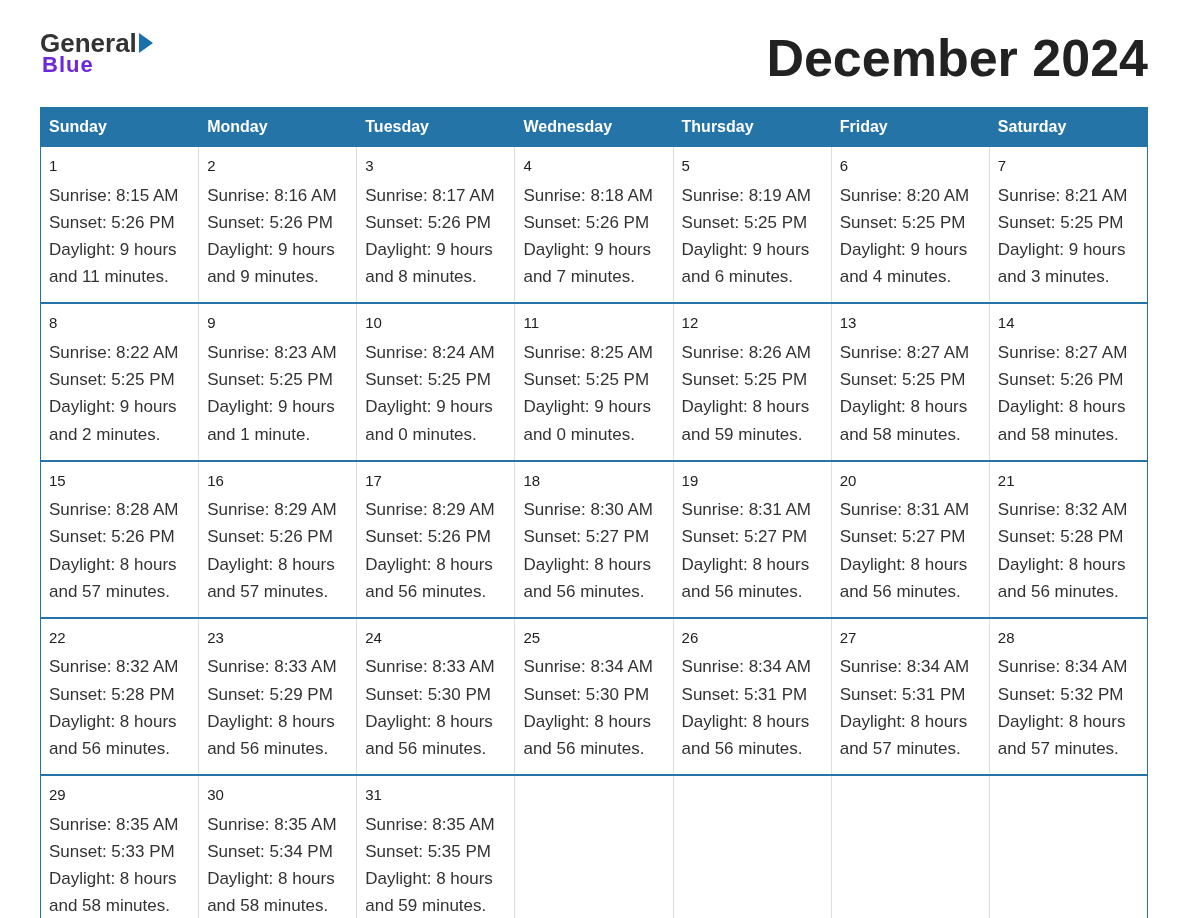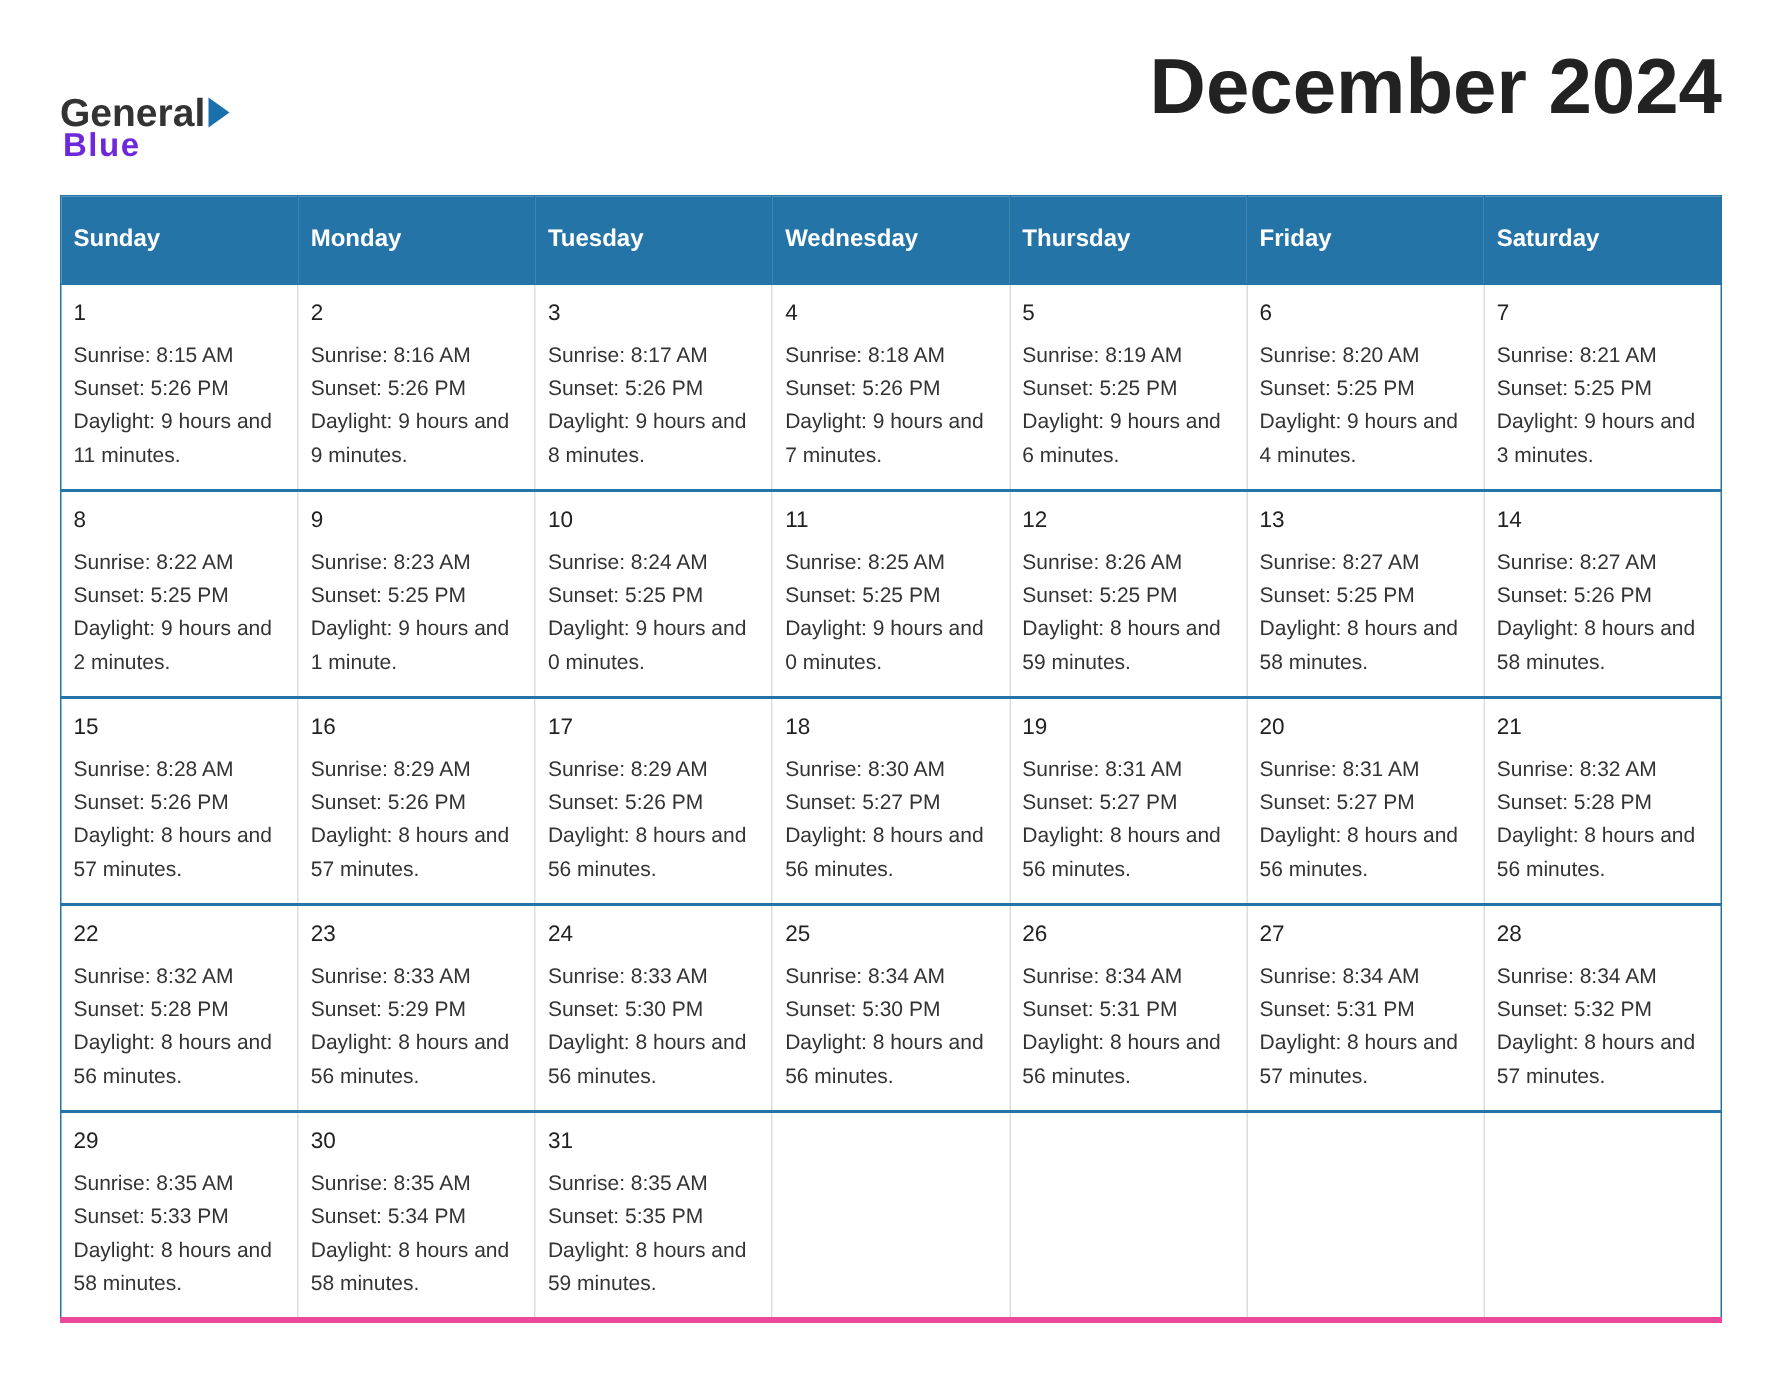--- a/index.html
+++ b/index.html
@@ -21,21 +21,20 @@
       flex-direction: column;
       align-items: flex-start;
     }
     .logo-text {
       display: flex;
       align-items: center;
       font-size: 26px;
       font-weight: bold;
       color: #333;
       line-height: 1;
-      margin-top: 32px;
     }
     .logo-general { color: #333; }
     .logo-arrow {
       width: 0;
       height: 0;
       border-left: 14px solid #1a6fad;
       border-top: 10px solid transparent;
       border-bottom: 10px solid transparent;
       margin: 0 2px;
       display: inline-block;
@@ -65,21 +64,21 @@
     table {
       width: 100%;
       border-collapse: collapse;
       table-layout: fixed;
     }
     thead th {
       background: #2474a8;
       color: #fff;
       font-size: 16px;
       font-weight: bold;
-      padding: 20px 8px;
+      padding: 10px 8px;
       text-align: left;
       border: 1px solid #2474a8;
     }
     tbody tr {
       border-bottom: 2px solid #2474a8;
     }
     tbody td {
       vertical-align: top;
       padding: 8px 8px 12px 8px;
       font-size: 13px;
@@ -97,21 +96,21 @@
       border-right: 1px solid #2474a8;
     }
     .day-number {
       font-size: 15px;
       font-weight: normal;
       color: #222;
       display: block;
       margin-bottom: 4px;
     }
     .day-info {
-      font-size: 14px;
+      font-size: 17px;
       color: #333;
       line-height: 1.6;
     }
     .empty-cell {
       background: #fff;
     }
     tbody tr:last-child {
       border-bottom: 4px solid #ec4899;
     }
   </style>

